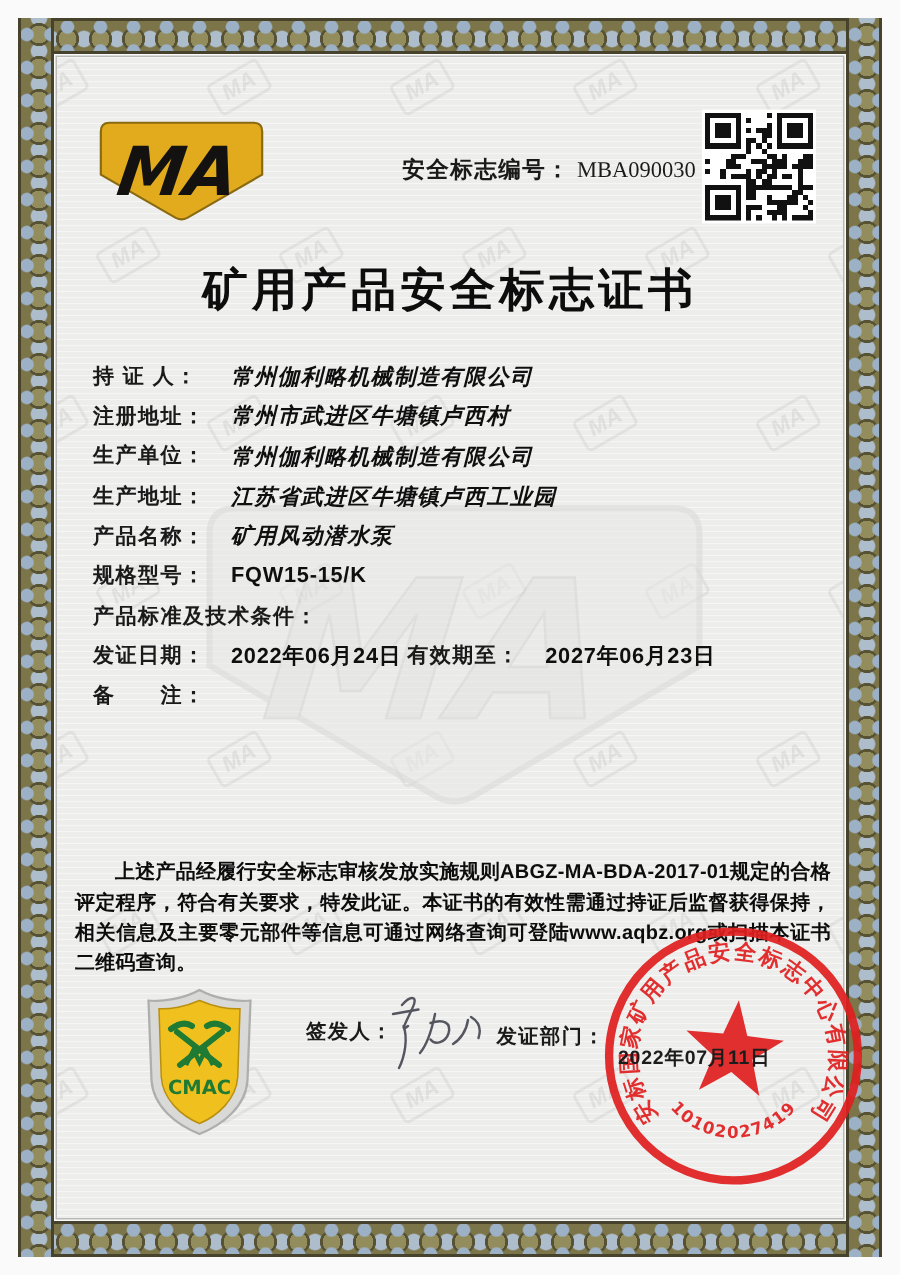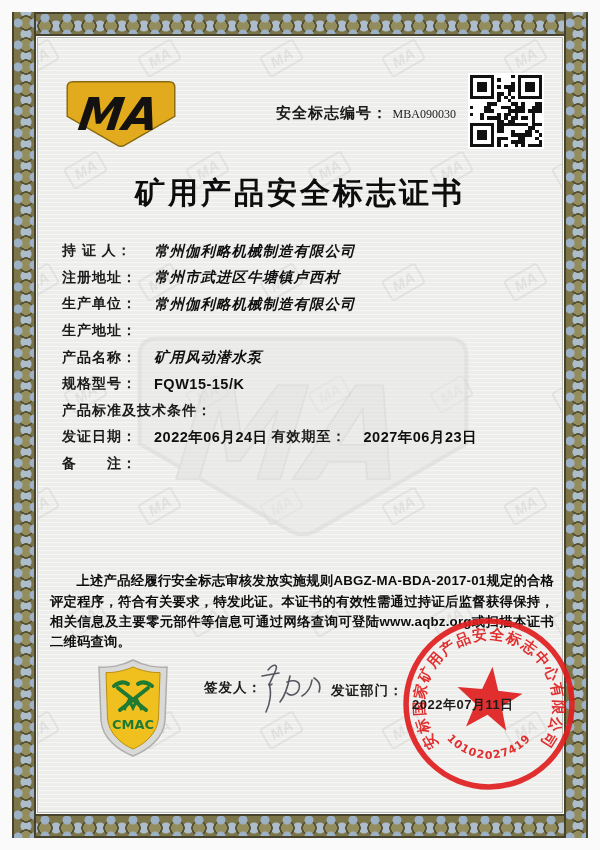--- a/index.html
+++ b/index.html
@@ -37,21 +37,21 @@
   .wm-layer{position:absolute;inset:0;overflow:hidden;z-index:0;}
   .wm{position:absolute;transform:rotate(-30deg);border:2px solid rgba(140,140,140,.13);
       border-radius:4px;padding:0 6px;color:rgba(140,140,140,.15);
       font-weight:bold;font-style:italic;font-size:15px;line-height:20px;}
   .big-wm{position:absolute;left:90px;top:285px;z-index:0;opacity:.55;}
   .fg{position:relative;z-index:1;}
 
   
   .hdr-num{position:absolute;left:198px;top:66px;width:260px;text-align:center;}
   .hdr-label{font-size:15px;font-weight:700;letter-spacing:1px;color:#1a1a1a;}
-  .hdr-value{font-family:"Liberation Serif","DejaVu Serif",serif;font-size:12px;color:#1a1a1a;}
+  .hdr-value{font-family:"Liberation Serif","DejaVu Serif",serif;font-size:15px;color:#1a1a1a;}
   .ma-logo{position:absolute;left:24px;top:40px;}
   .qr{position:absolute;left:430px;top:35px;width:72px;height:72px;background:#fff;padding:2px;}
 
   
   .title{position:absolute;left:0;top:135px;width:100%;text-align:center;
          font-size:30px;font-weight:800;letter-spacing:3px;color:#0d0d0d;}
 
   
   .rows{position:absolute;left:24px;top:200px;width:482px;}
   .f-row{height:26.6px;display:flex;align-items:center;}
@@ -297,20 +297,21 @@
         <div class="f-row">
           <span class="f-label">注册地址：</span>
           <span class="f-value">常州市武进区牛塘镇卢西村</span>
         </div>
         <div class="f-row">
           <span class="f-label">生产单位：</span>
           <span class="f-value">常州伽利略机械制造有限公司</span>
         </div>
         <div class="f-row">
           <span class="f-label">生产地址：</span>
+          <span class="f-value">江苏省武进区牛塘镇卢西工业园</span>
         </div>
         <div class="f-row">
           <span class="f-label">产品名称：</span>
           <span class="f-value">矿用风动潜水泵</span>
         </div>
         <div class="f-row">
           <span class="f-label">规格型号：</span>
           <span class="f-value sans">FQW15-15/K</span>
         </div>
         <div class="f-row">

